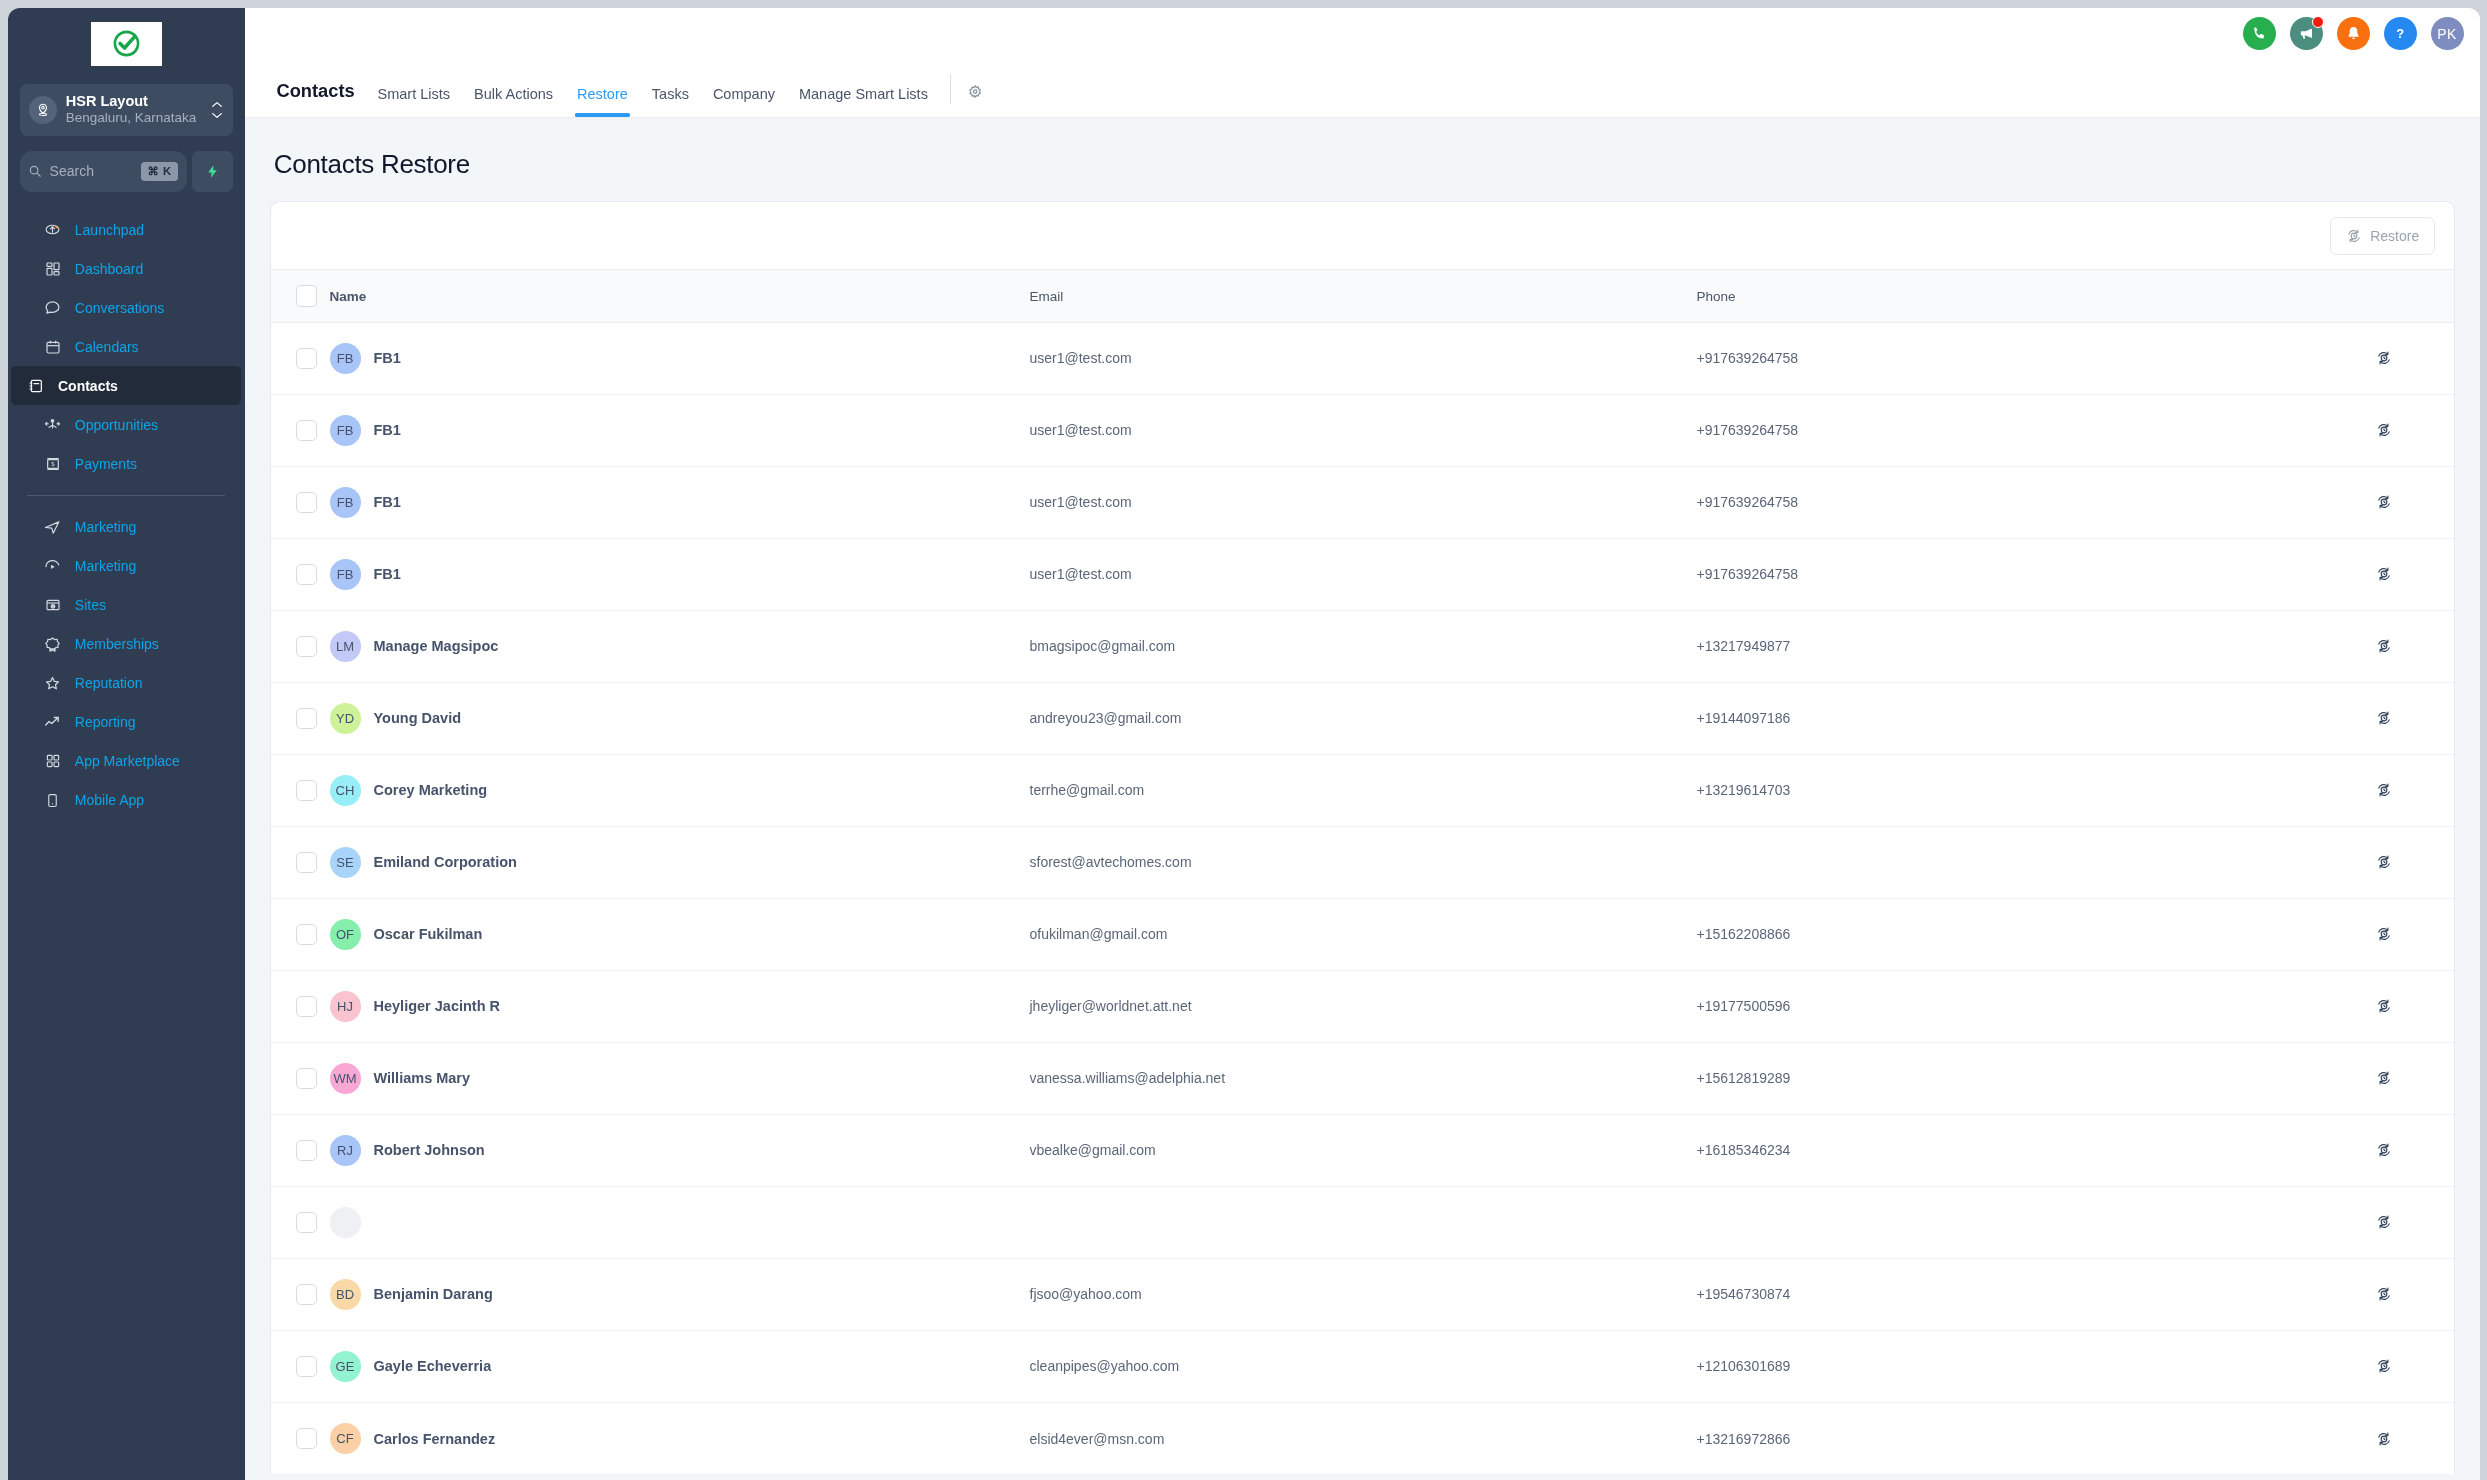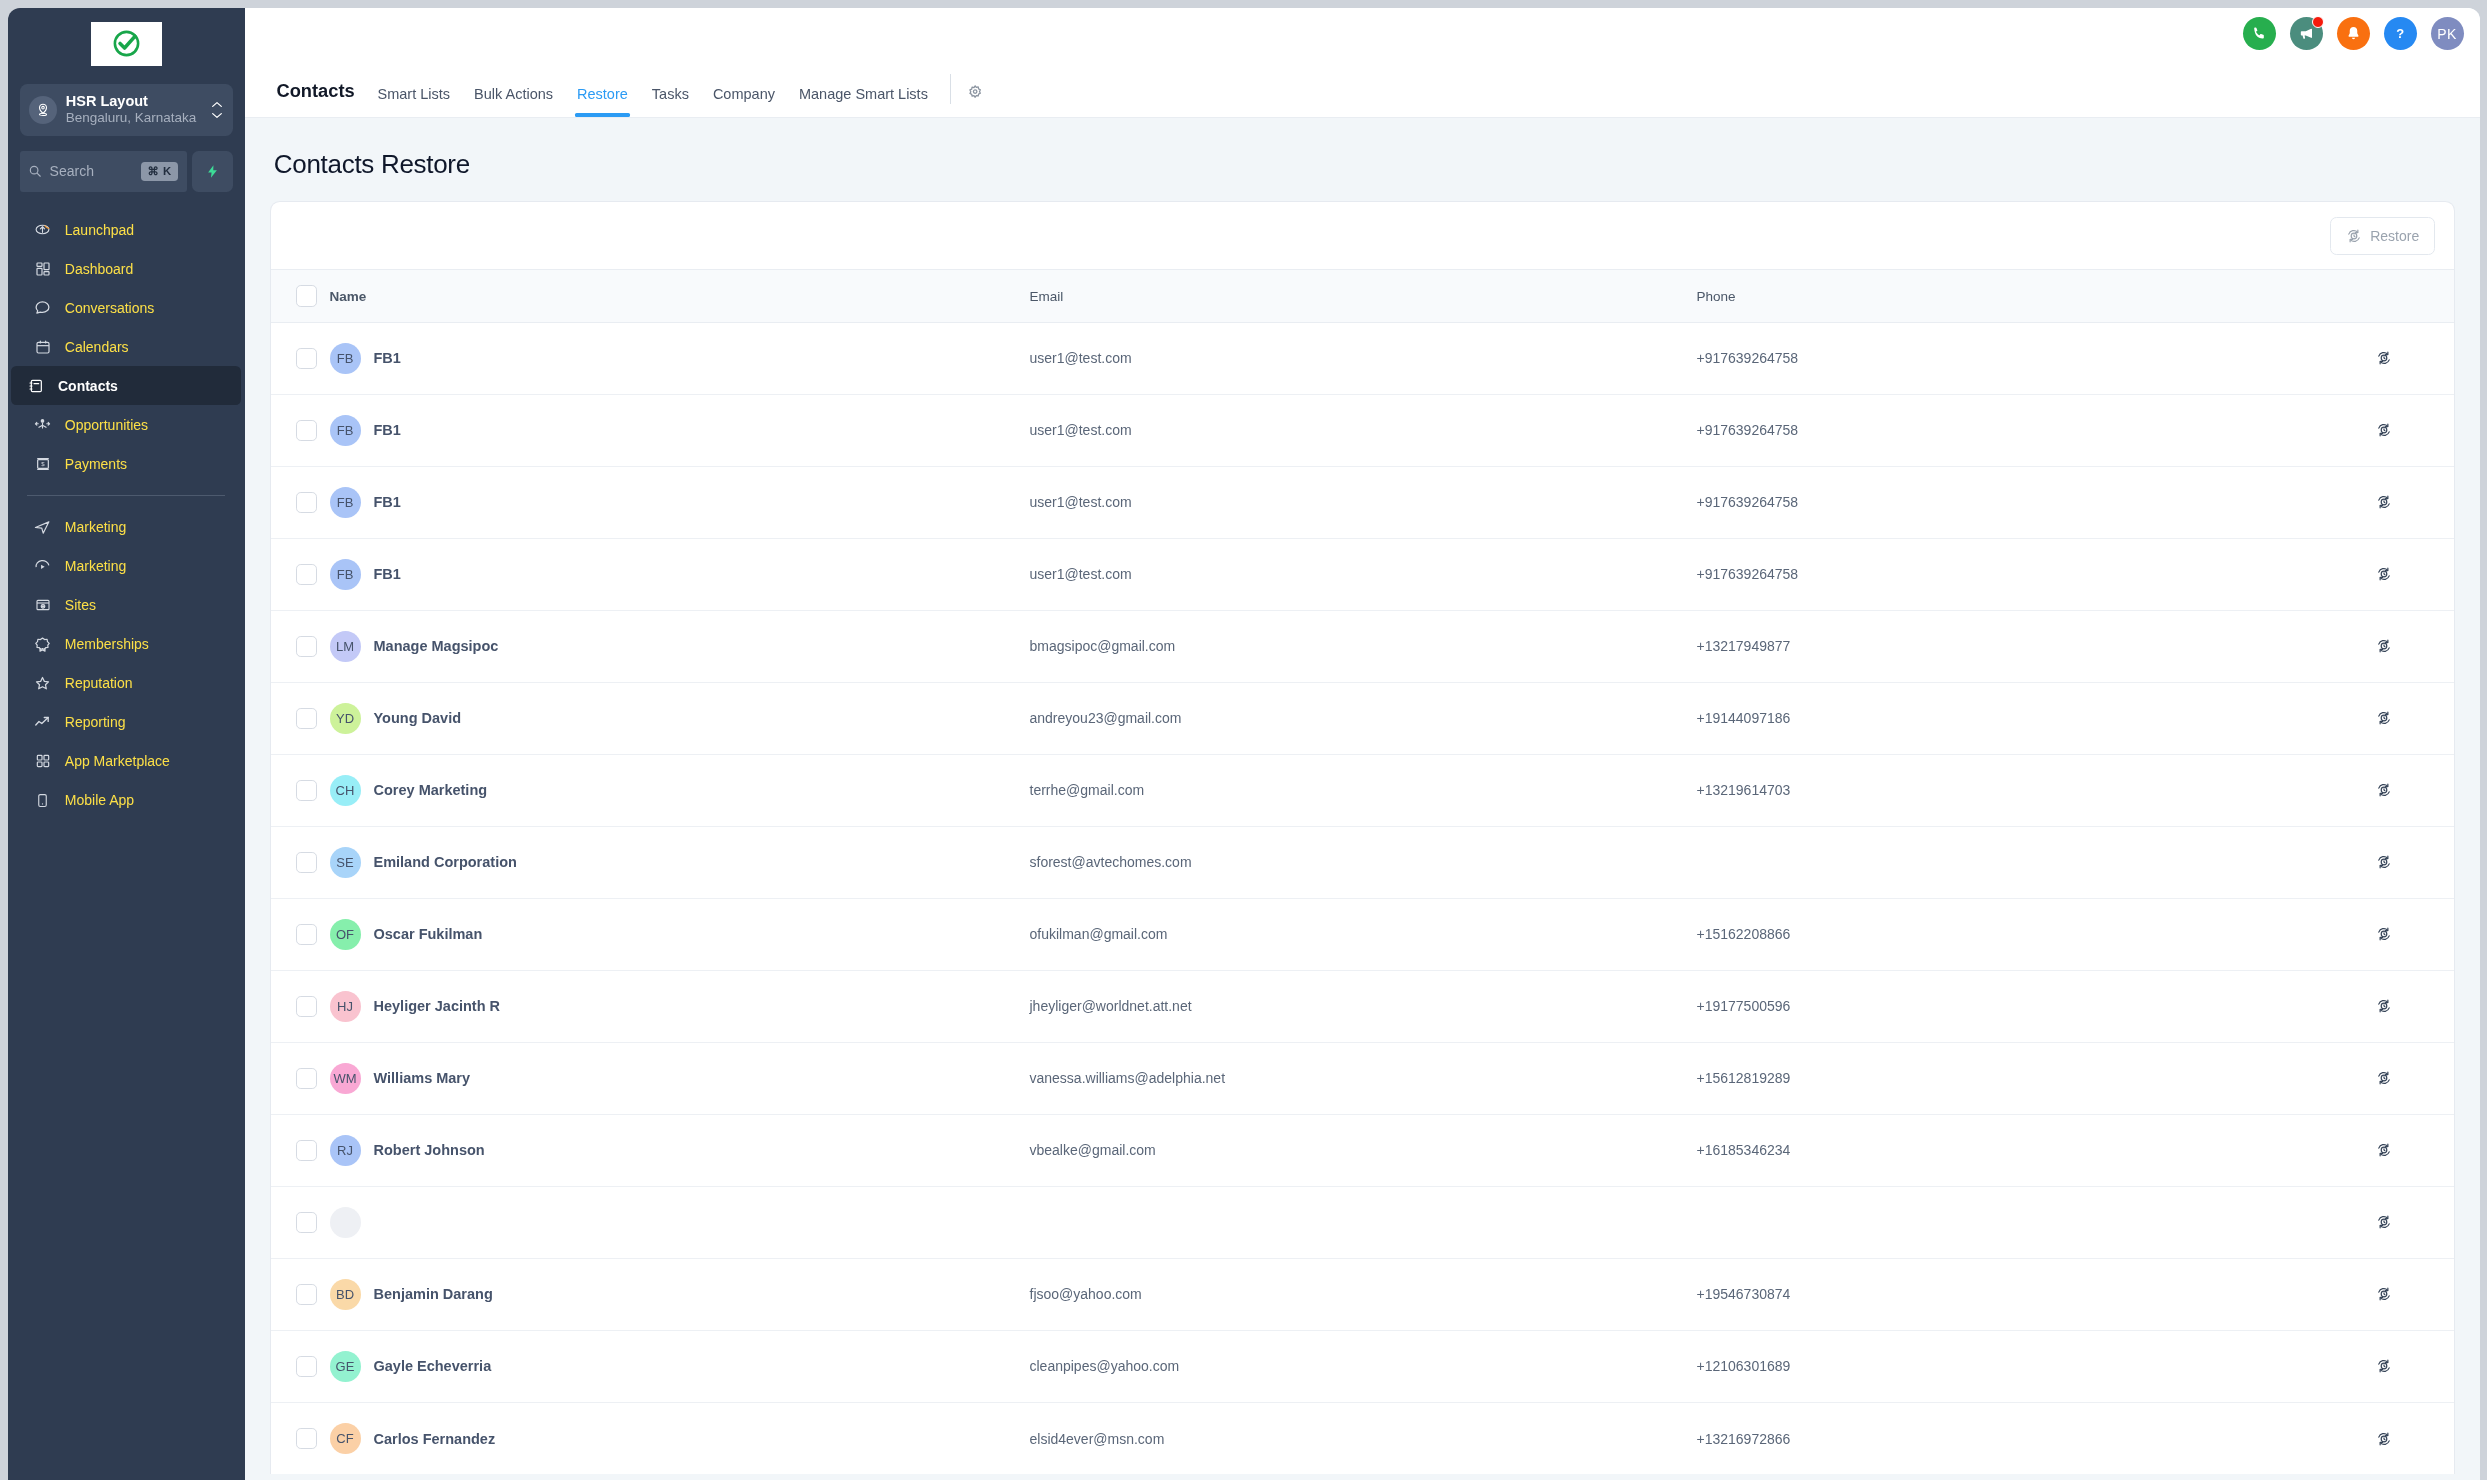--- a/index.html
+++ b/index.html
@@ -45,39 +45,39 @@
     display: flex; align-items: center; justify-content: center;
   }
   .loc-text { flex: 1; min-width: 0; }
   .loc-name { color: #fff; font-size: 14.5px; font-weight: 700; line-height: 1.25; }
   .loc-sub { color: #a7b0bf; font-size: 13.5px; line-height: 1.25;
              white-space: nowrap; overflow: hidden; text-overflow: ellipsis; }
   .loc-chev { display: flex; flex-direction: column; gap: 4.3px; flex: 0 0 auto; }
 
   .search-row { margin: 0 12px 18.3px 12px; display: flex; gap: 4.8px; }
   .search-box {
-    flex: 1; height: 41px; background: #3e4c62; border-radius: 3px;
+    flex: 1; height: 41px; background: #3e4c62; border-radius: 12px;
     display: flex; align-items: center; padding: 0 8.6px; gap: 7.5px;
     cursor: text;
   }
   .search-ph { color: #a7b0bf; font-size: 14px; flex: 1; }
   .kbd {
     background: #8c97a8; color: #222e3f; border-radius: 3.8px;
     font-size: 11.3px; padding: 3.2px 6.5px; font-weight: 600; letter-spacing: 0.5px;
   }
   .bolt-btn {
     width: 41px; height: 41px; background: #3e4c62; border-radius: 6.5px;
     display: flex; align-items: center; justify-content: center; cursor: pointer;
   }
 
   .nav { display: flex; flex-direction: column; }
   .nav-item {
     display: flex; align-items: center; gap: 13px;
-    height: 39px; padding: 0 26px; margin: 0 0;
-    color: #fde047; font-size: 14px; cursor: pointer;
+    height: 39px; padding: 0 36px; margin: 0 0;
+    color: #0ea5e9; font-size: 14px; cursor: pointer;
   }
   .nav-item.active { background: #212b3a; color: #ffffff; font-weight: 700; border-radius: 5.4px;
                      margin: 0 3.2px; padding: 0 16px; }
   .nav-ic { width: 18.3px; height: 18.3px; flex: 0 0 18.3px; display:flex; align-items:center; justify-content:center; }
   .nav-sep { height: 0.5px; background: #4d5a6e; margin: 12px 19.4px; }
 
   
   .main {
     flex: 1; min-width: 0;
     background: #f2f6f9;

